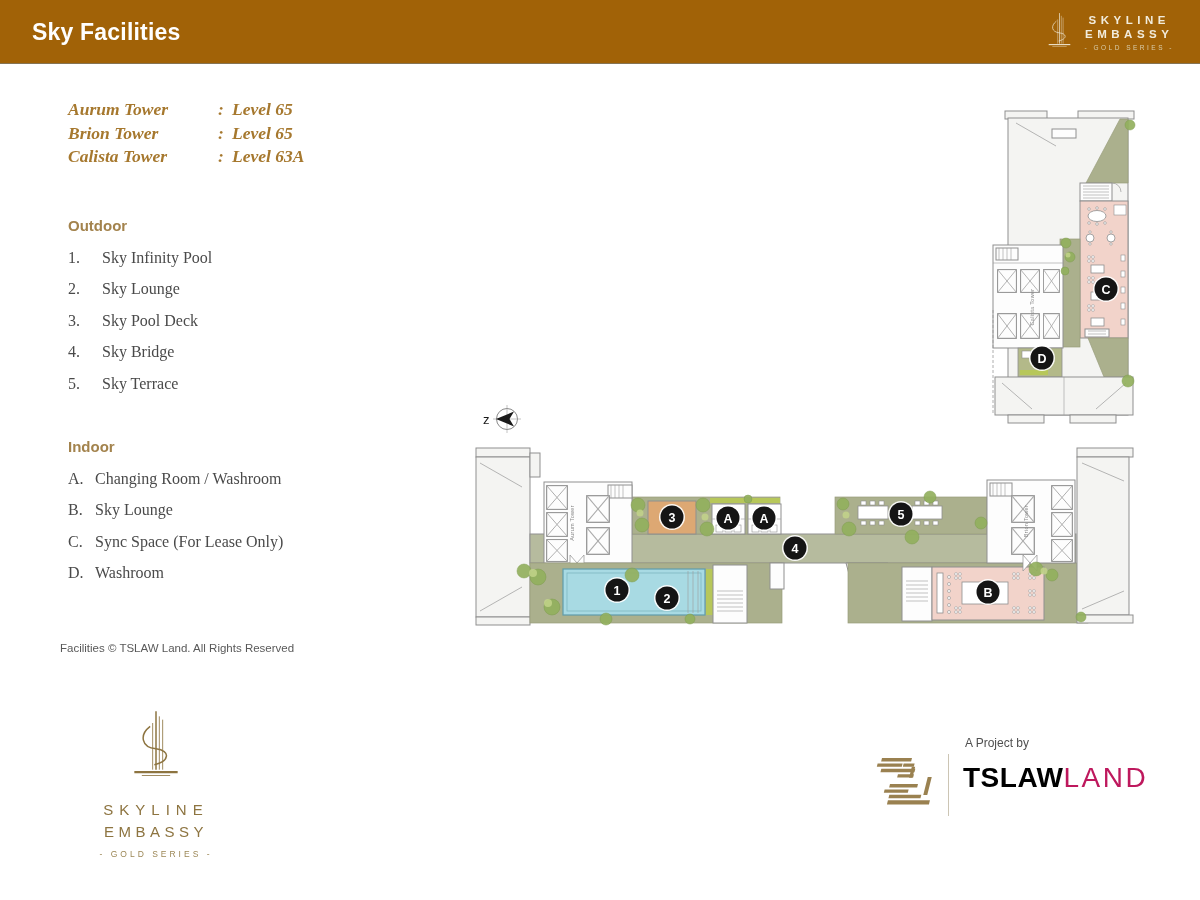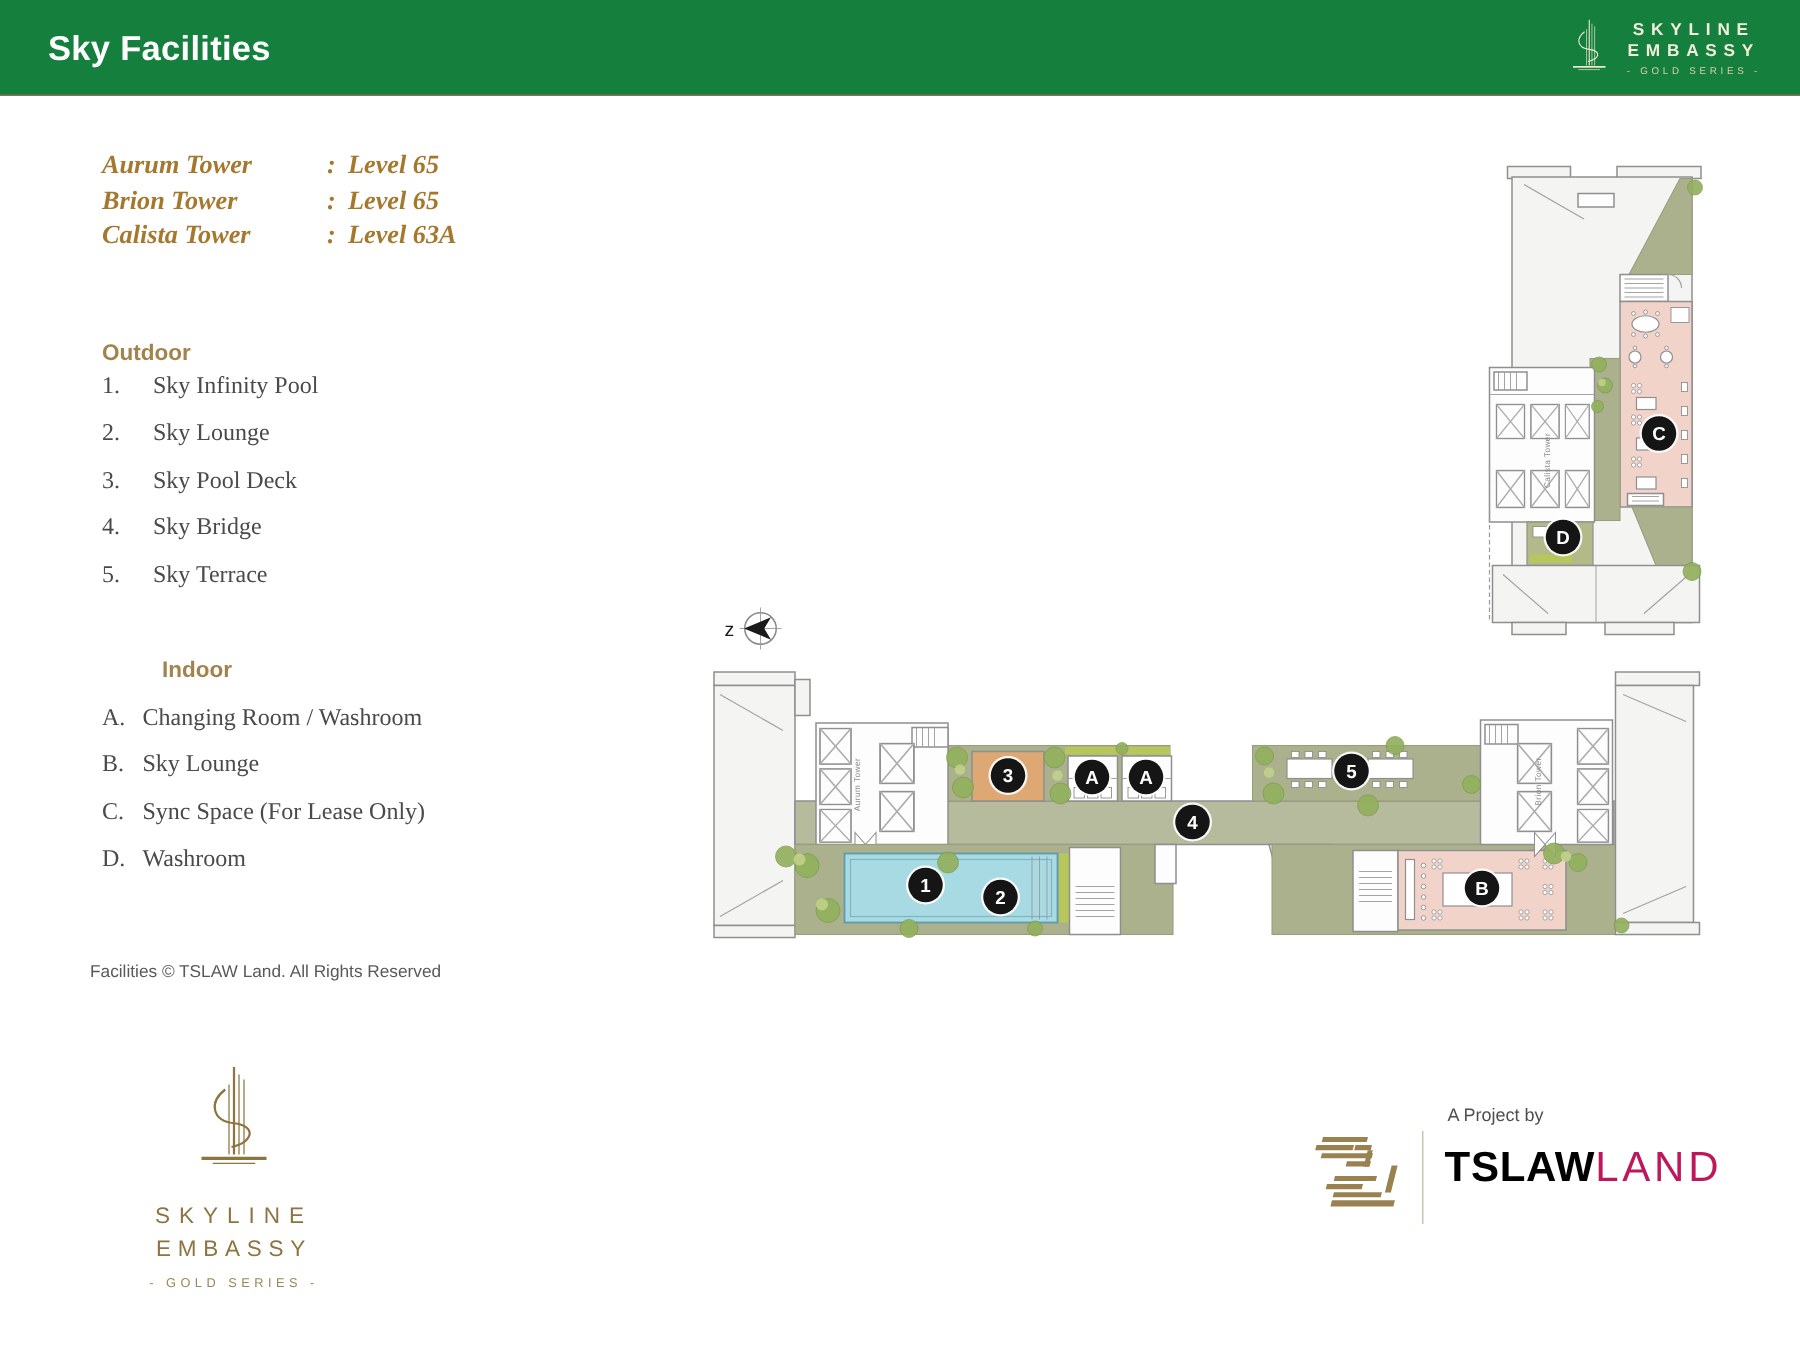--- a/index.html
+++ b/index.html
@@ -1,19 +1,19 @@
 <!DOCTYPE html>
 <html><head>
 <meta charset="utf-8">
 <style>
   html,body{margin:0;padding:0;background:#e8e8e8;}
   .page{position:relative;width:1200px;height:900px;background:#ffffff;overflow:hidden;
         font-family:"Liberation Sans",sans-serif;margin:0 auto;}
   
-  .header{position:absolute;left:0;top:0;width:100%;height:64px;background:#15803d;
+  .header{position:absolute;left:0;top:0;width:100%;height:64px;background:#a16207;
           border-bottom:1px solid #857454;box-sizing:border-box;}
   .header-title{position:absolute;left:32px;top:0;height:64px;display:flex;align-items:center;
           color:#ffffff;font-size:23px;font-weight:bold;letter-spacing:.2px;}
   .header-logo{position:absolute;right:26px;top:0;height:64px;display:flex;align-items:center;gap:11px;}
   .hl-text{display:flex;flex-direction:column;align-items:center;}
   .hl-line{color:#f2ecdc;font-size:11.5px;letter-spacing:4.5px;font-weight:bold;line-height:14px;white-space:nowrap;}
   .hl-tag{color:#d9cdaa;font-size:6.5px;letter-spacing:2.5px;margin-top:3px;white-space:nowrap;}
   
   .levels{position:absolute;left:68px;top:98px;display:grid;grid-template-columns:150px 14px auto;
           column-gap:0;color:#a6782e;font-family:"Liberation Serif",serif;
@@ -96,21 +96,21 @@
       <span>:</span>
       <span>Level 65</span>
     <span>Brion Tower</span>
       <span>:</span>
       <span>Level 65</span>
     <span>Calista Tower</span>
       <span>:</span>
       <span>Level 63A</span>
   </div>
 
-  <div class="sec-head" style="top:227px;">Outdoor</div>
+  <div class="sec-head" style="top:217px;">Outdoor</div>
   <div class="legend" style="top:242px;">
     <div class="row">
         <span class="num">1.</span>
         <span>Sky Infinity Pool</span>
       </div>
     <div class="row">
         <span class="num">2.</span>
         <span>Sky Lounge</span>
       </div>
     <div class="row">
@@ -120,21 +120,21 @@
     <div class="row">
         <span class="num">4.</span>
         <span>Sky Bridge</span>
       </div>
     <div class="row">
         <span class="num">5.</span>
         <span>Sky Terrace</span>
       </div>
   </div>
 
-  <div class="sec-head" style="top:438px;margin-left:40px;">Indoor</div>
+  <div class="sec-head" style="top:438px;">Indoor</div>
   <div class="legend indoor" style="top:463px;">
     <div class="row">
         <span class="num">A.</span>
         <span>Changing Room / Washroom</span>
       </div>
     <div class="row">
         <span class="num">B.</span>
         <span>Sky Lounge</span>
       </div>
     <div class="row">

